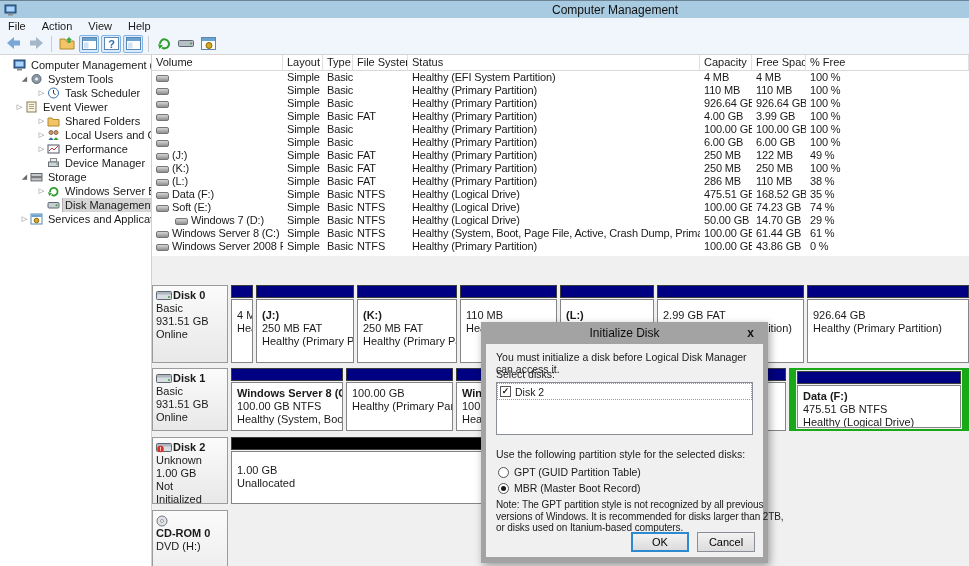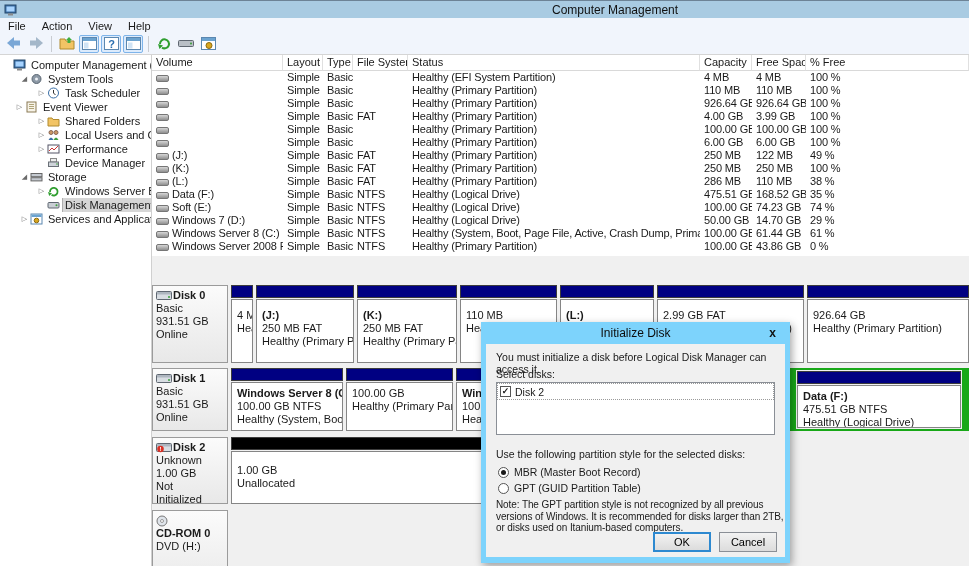--- a/index.html
+++ b/index.html
@@ -49,21 +49,21 @@
   .pbody{flex:1;margin-top:1px;background:#fff;border:1px solid #858585;overflow:hidden;
          white-space:nowrap;padding-left:5px;line-height:13px;box-sizing:border-box;}
   .pname{font-weight:bold;}
   .d0 .pbody{padding-top:9px;}
   .d1 .pbody{padding-top:4px;}
   .d2 .pbody{padding-top:12px;}
   .ext{display:flex;border:2px solid #18a818;border-left-width:7px;border-right-width:7px;
        padding:1px;box-sizing:border-box;min-width:0;background:#f0f0f0;}
   .ext .pbox{flex:1;min-width:0;}
   
-  .dialog{position:absolute;left:481px;top:322px;width:309px;height:241px;background:#7dd3fc;
+  .dialog{position:absolute;left:481px;top:322px;width:287px;height:241px;background:#a3a3a3;
           padding:0 5px 4px;box-sizing:border-box;box-shadow:2px 3px 8px rgba(0,0,0,0.35);z-index:10;}
   .dtitle{height:22px;line-height:22px;text-align:center;font-size:12px;color:#0d0d0d;position:relative;}
   .dclose{position:absolute;right:5px;top:0;font-weight:bold;font-size:12px;color:#111;padding:0 4px;cursor:default;}
   .dinner{background:#f0f0f0;height:213px;position:relative;font-size:10.5px;}
   .dmsg{position:absolute;left:10px;top:7px;right:6px;}
   .dsel{position:absolute;left:10px;top:24px;}
   .listbox{position:absolute;left:10px;top:38px;right:10px;height:53px;background:#fff;border:1px solid #8a8f96;box-sizing:border-box;}
   .lbitem{display:flex;align-items:center;gap:4px;margin:1px;padding:1px 2px;outline:1px dotted #9a9a9a;height:13px;}
   .cbx{width:11px;height:11px;border:1px solid #555;background:#fff;box-sizing:border-box;
        font-size:9px;line-height:9px;text-align:center;font-weight:bold;color:#111;flex:none;}
@@ -378,21 +378,21 @@
               <div class="vc" style="width: 131px;"><span class="volicon"></span><span>Soft (E:)</span></div>
               <div class="vc" style="width: 40px;">Simple</div>
               <div class="vc" style="width: 30px;">Basic</div>
               <div class="vc" style="width: 55px;">NTFS</div>
               <div class="vc" style="width: 292px;">Healthy (Logical Drive)</div>
               <div class="vc" style="width: 52px;">100.00 GB</div>
               <div class="vc" style="width: 54px;">74.23 GB</div>
               <div class="vc" style="flex: 1 1 0%;">74 %</div>
             </div>
             <div class="vrow">
-              <div class="vc" style="width: 131px;"><span class="volicon"></span><span>Windows 7 (D:)</span></div>
+              <div class="vc" style="width: 131px; text-align: center;"><span class="volicon"></span><span>Windows 7 (D:)</span></div>
               <div class="vc" style="width: 40px;">Simple</div>
               <div class="vc" style="width: 30px;">Basic</div>
               <div class="vc" style="width: 55px;">NTFS</div>
               <div class="vc" style="width: 292px;">Healthy (Logical Drive)</div>
               <div class="vc" style="width: 52px;">50.00 GB</div>
               <div class="vc" style="width: 54px;">14.70 GB</div>
               <div class="vc" style="flex: 1 1 0%;">29 %</div>
             </div>
             <div class="vrow">
               <div class="vc" style="width: 131px;"><span class="volicon"></span><span>Windows Server 8 (C:)</span></div>
@@ -557,28 +557,28 @@
       <div class="dsel">Select disks:</div>
       <div class="listbox" id="listbox">
           <div class="lbitem">
             <span class="cbx">✓</span>
             <span>Disk 2</span>
           </div>
         </div>
       <div class="dstyle">Use the following partition style for the selected disks:</div>
       <div class="radios" id="radios">
           <div class="radrow">
+            <span class="radio"></span>
+            <span>GPT (GUID Partition Table)</span>
+          </div>
+          <div class="radrow">
             <span class="radio">
               <span class="rdot"></span>
             </span>
             <span>MBR (Master Boot Record)</span>
-          </div>
-          <div class="radrow">
-            <span class="radio"></span>
-            <span>GPT (GUID Partition Table)</span>
           </div>
         </div>
       <div class="dnote">Note: The GPT partition style is not recognized by all previous versions of Windows. It is recommended for disks larger than 2TB, or disks used on Itanium-based computers.</div>
       <div class="dbtns">
         <button class="btn btn-default">OK</button>
         <button class="btn">Cancel</button>
       </div>
     </div>
   </div>
 </div>

